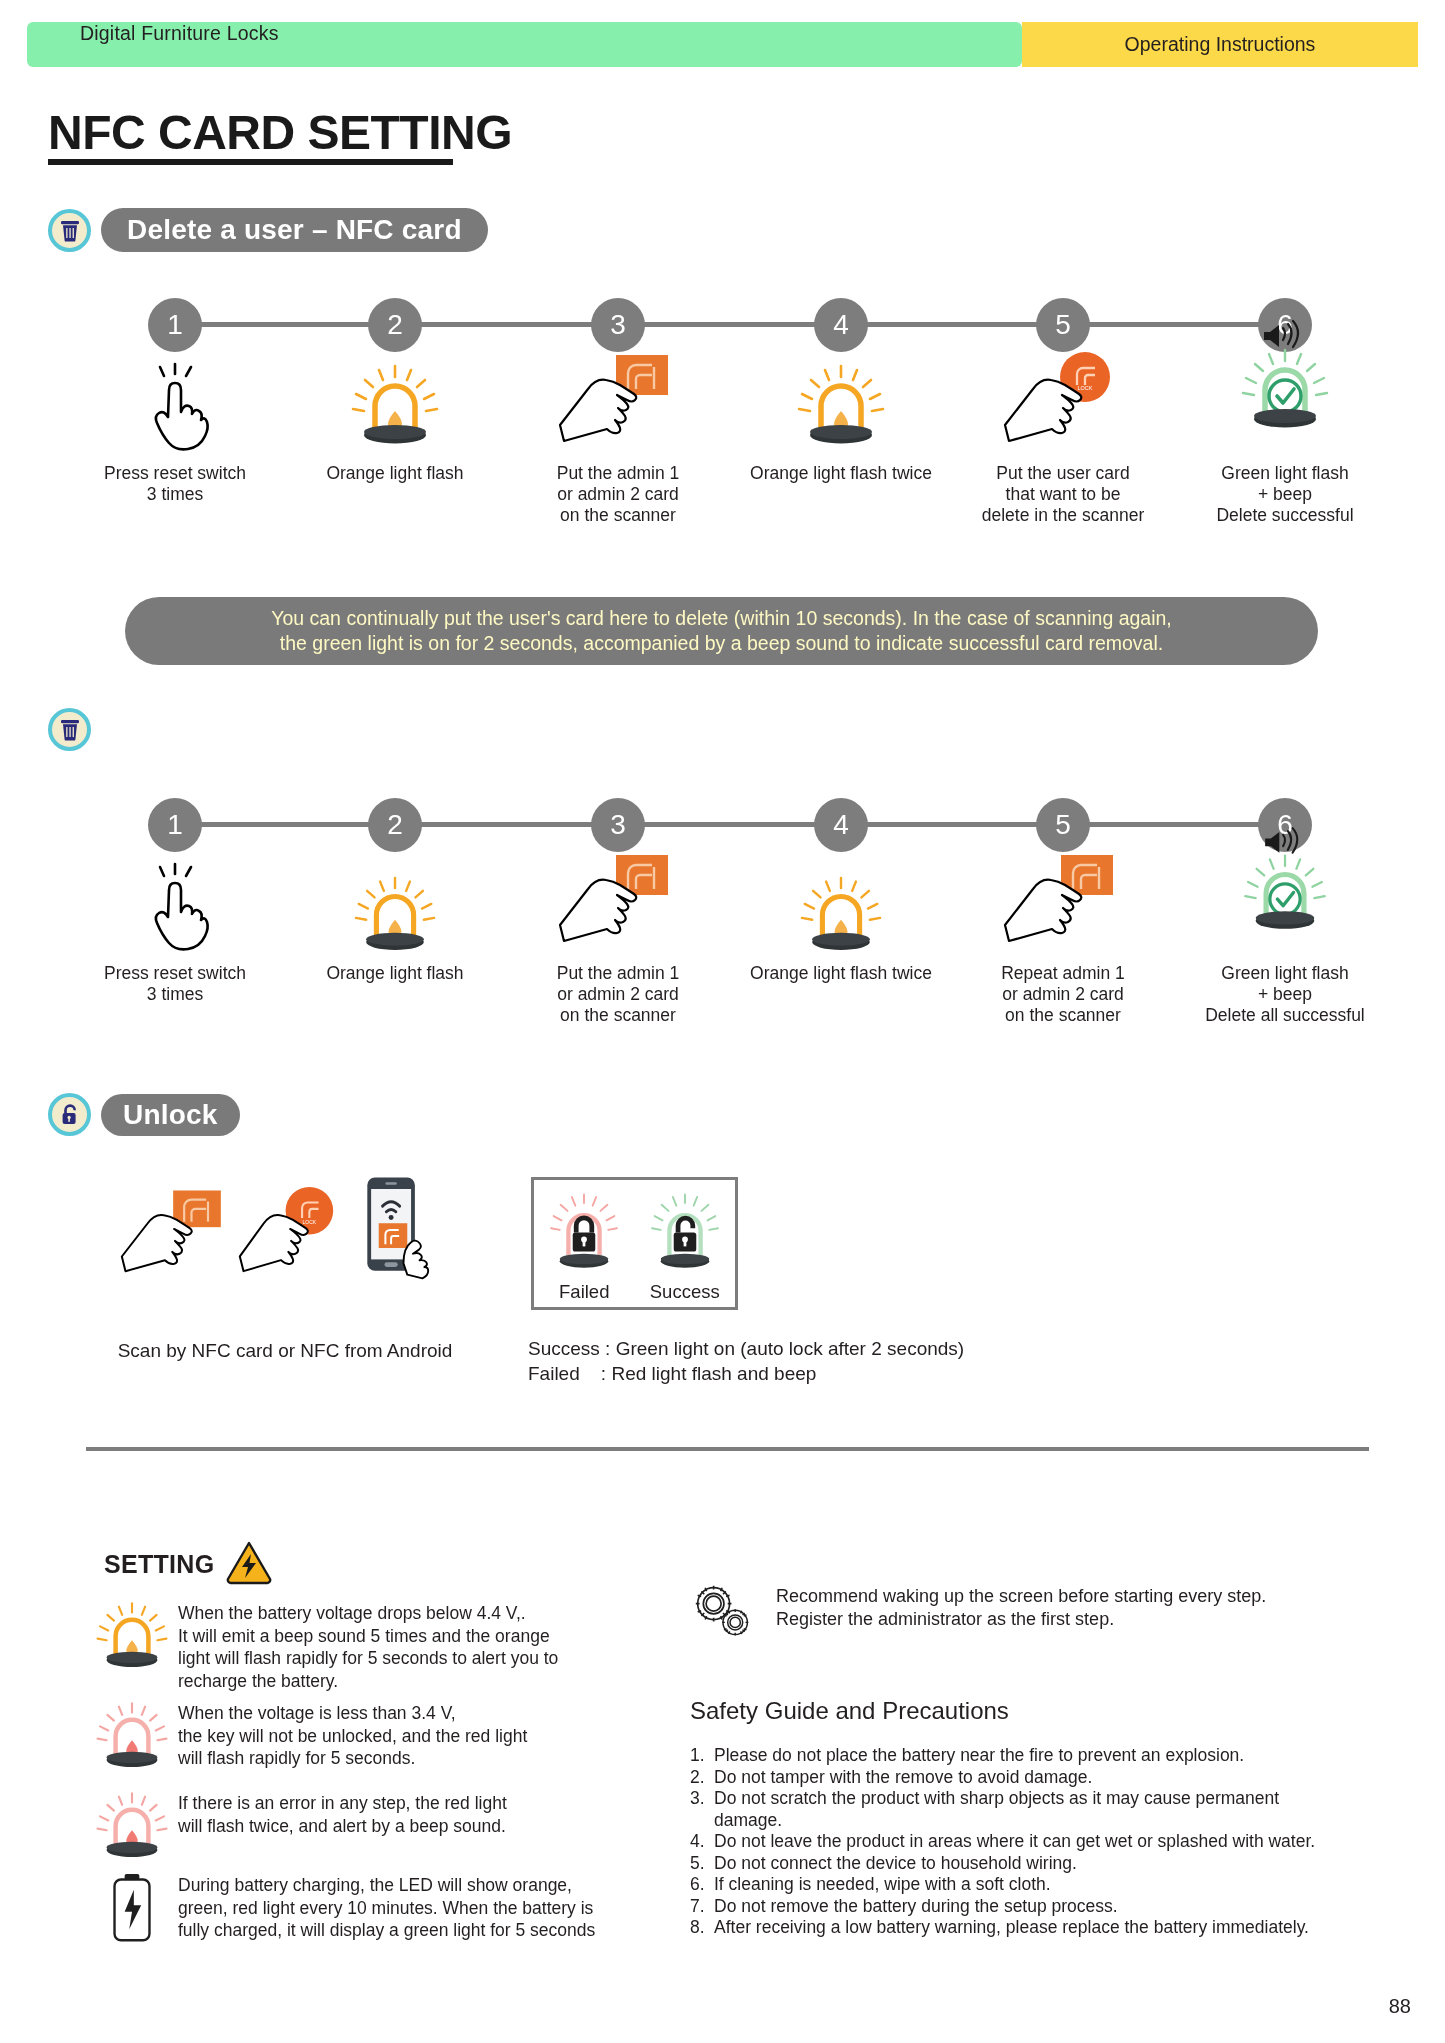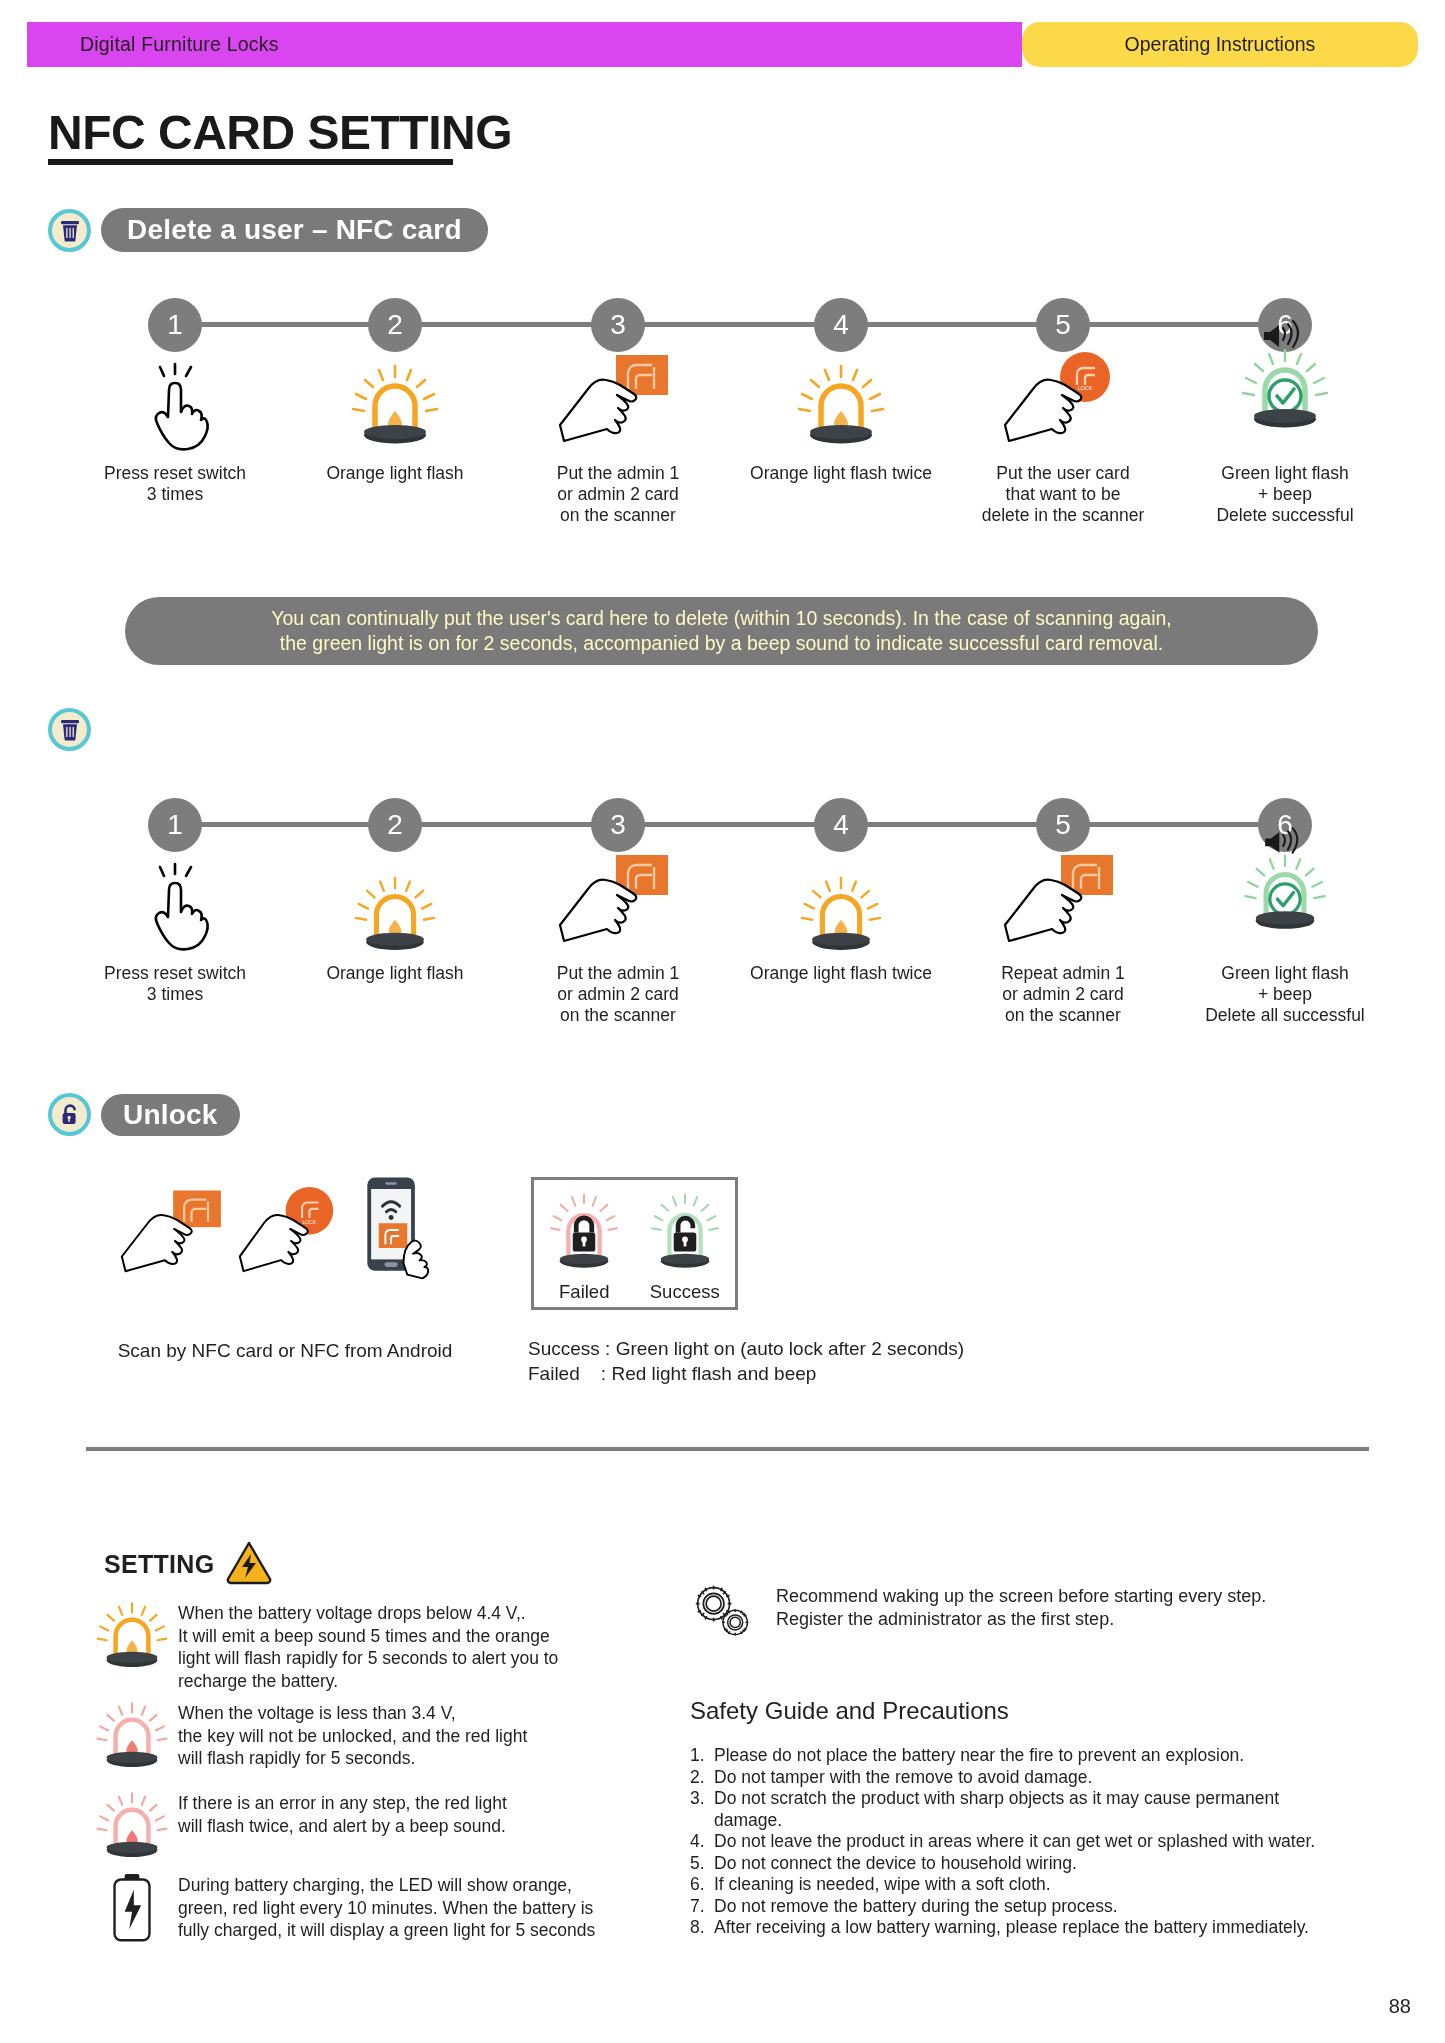--- a/index.html
+++ b/index.html
@@ -5,23 +5,23 @@
   html,body{margin:0;padding:0;background:#fff;}
   body{
     width:1445px;height:2043px;position:relative;overflow:hidden;
     font-family:"Liberation Sans",sans-serif;color:#231f20;
     -webkit-font-smoothing:antialiased;
   }
   .page{position:relative;width:1445px;height:2043px;}
 
   
   .hdr{position:absolute;left:27px;top:22px;width:1391px;height:45px;display:flex;}
-  .hdr-left{flex:1;background:#d946ef;display:flex;align-items:center;}
+  .hdr-left{flex:1;background:#86efac;display:flex;align-items:flex-start;border-radius:6px;}
   .hdr-left span{padding-left:53px;font-size:19.5px;letter-spacing:.2px;color:#231f20;}
-  .hdr-right{width:396px;background:#fcd949;display:flex;align-items:center;justify-content:center;border-radius:18px;}
+  .hdr-right{width:396px;background:#fcd949;display:flex;align-items:center;justify-content:center;}
   .hdr-right span{font-size:19.5px;color:#231f20;}
 
   
   .page-title{position:absolute;left:48px;top:105px;font-size:48px;font-weight:bold;
     letter-spacing:-.5px;color:#1a1a1a;}
   .title-rule{position:absolute;left:48px;top:159px;width:405px;height:6px;background:#1a1a1a;}
 
   
   .sec-head{position:absolute;display:flex;align-items:flex-end;}
   .badge{width:43px;height:43px;border-radius:50%;flex:0 0 auto;position:relative;

